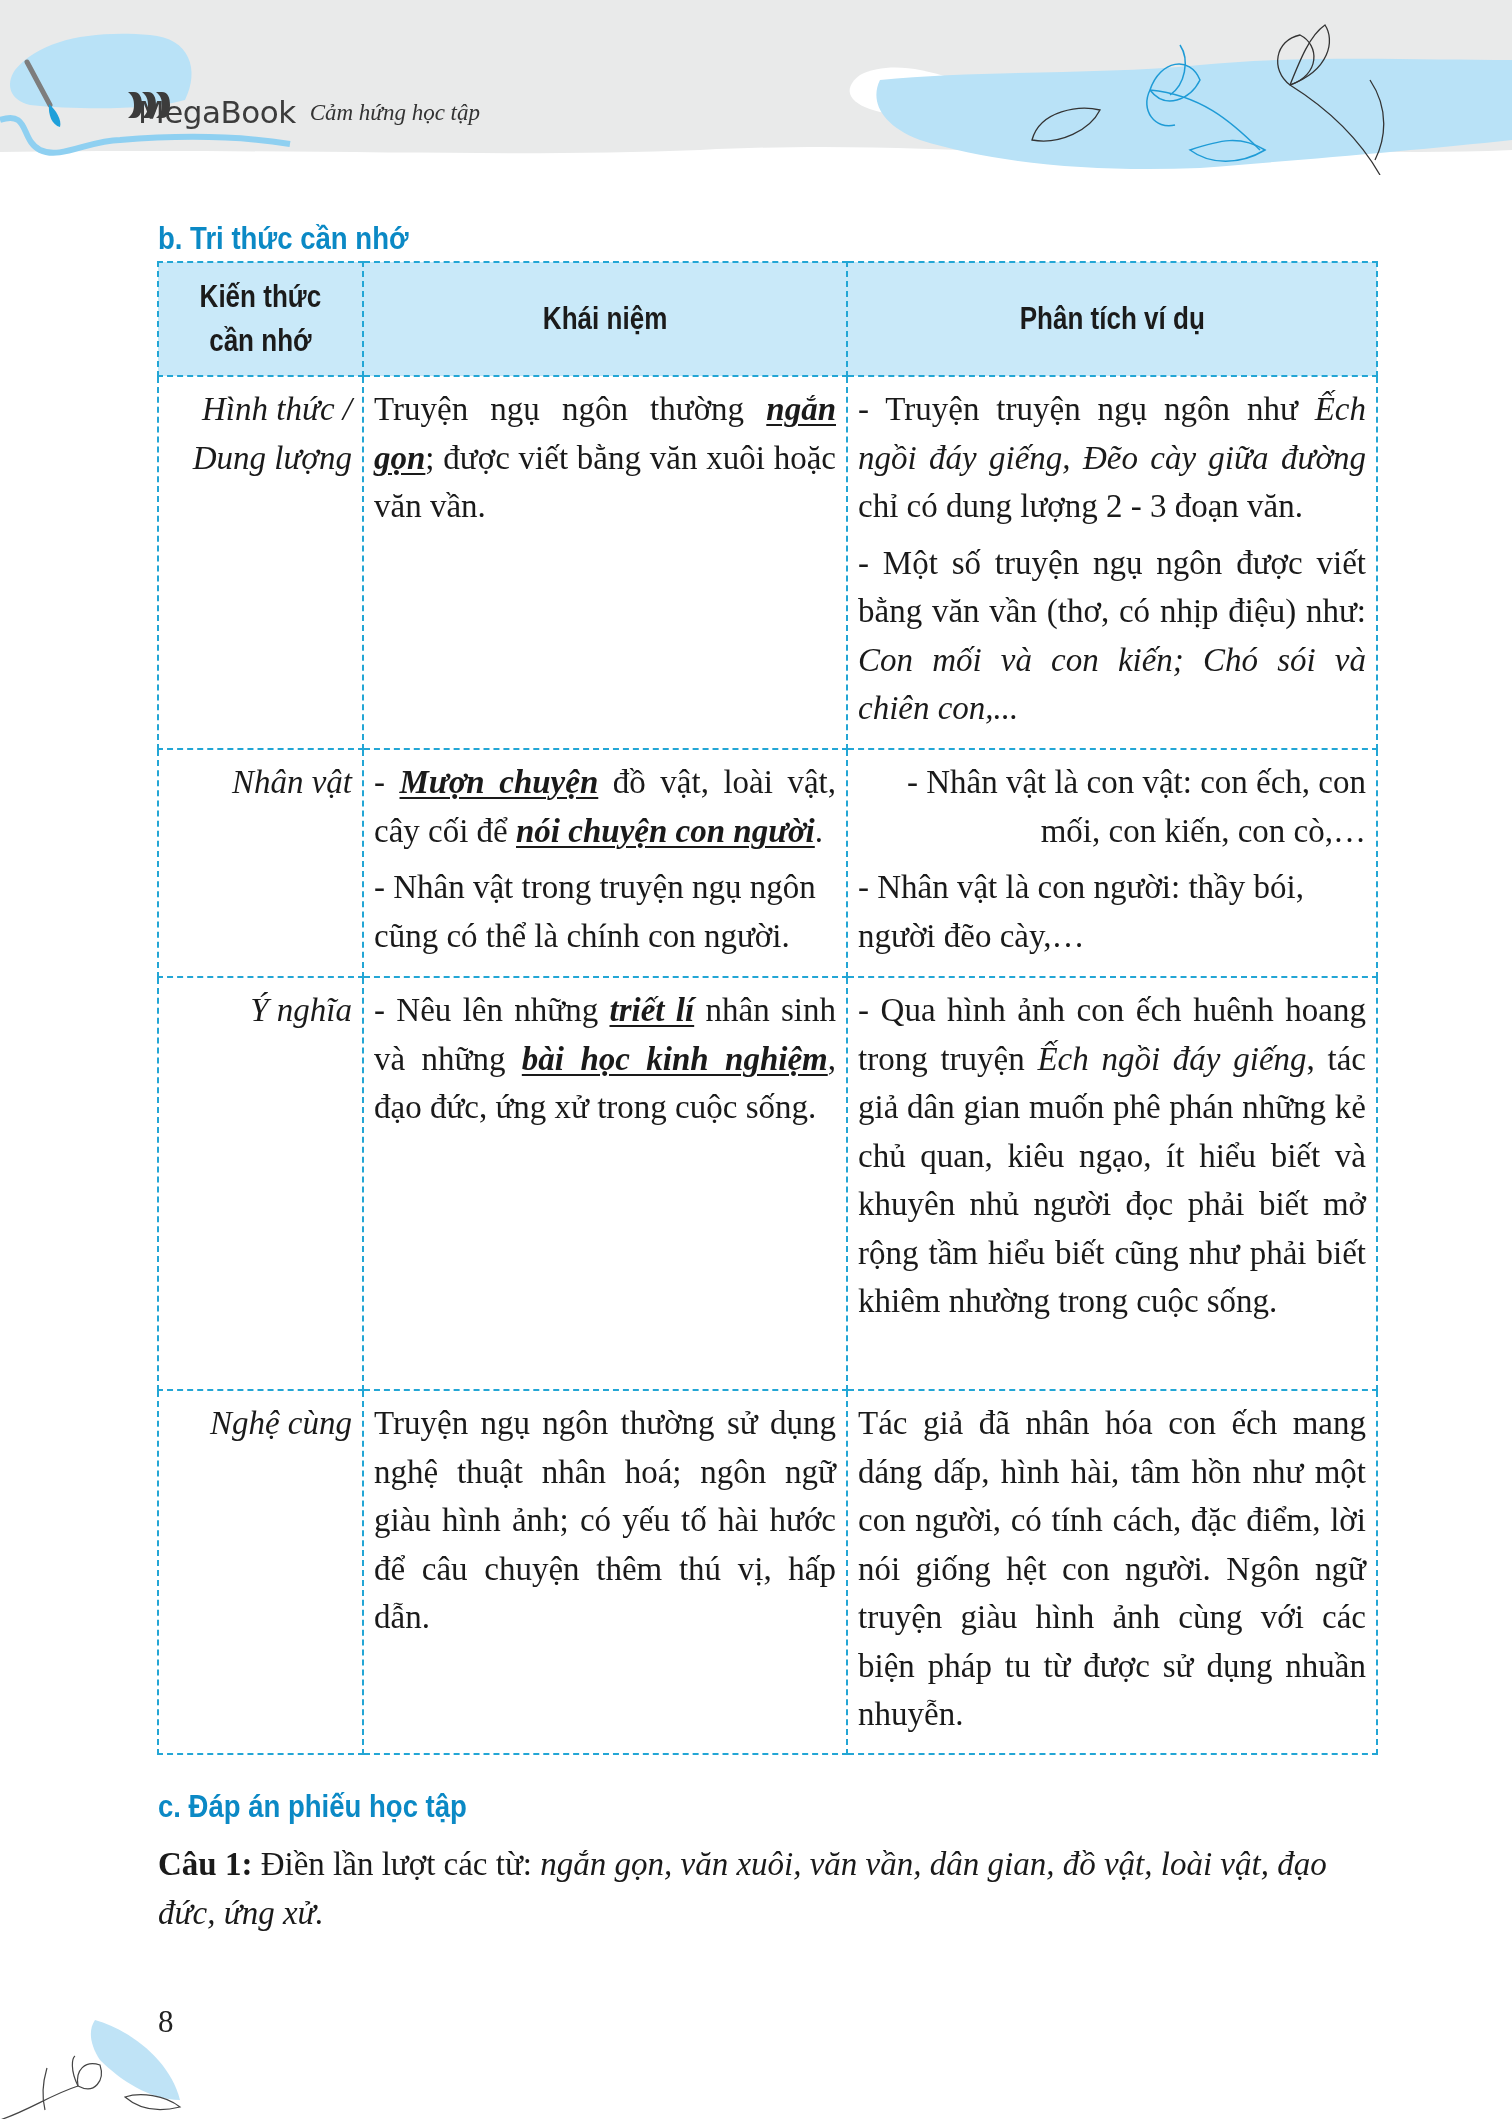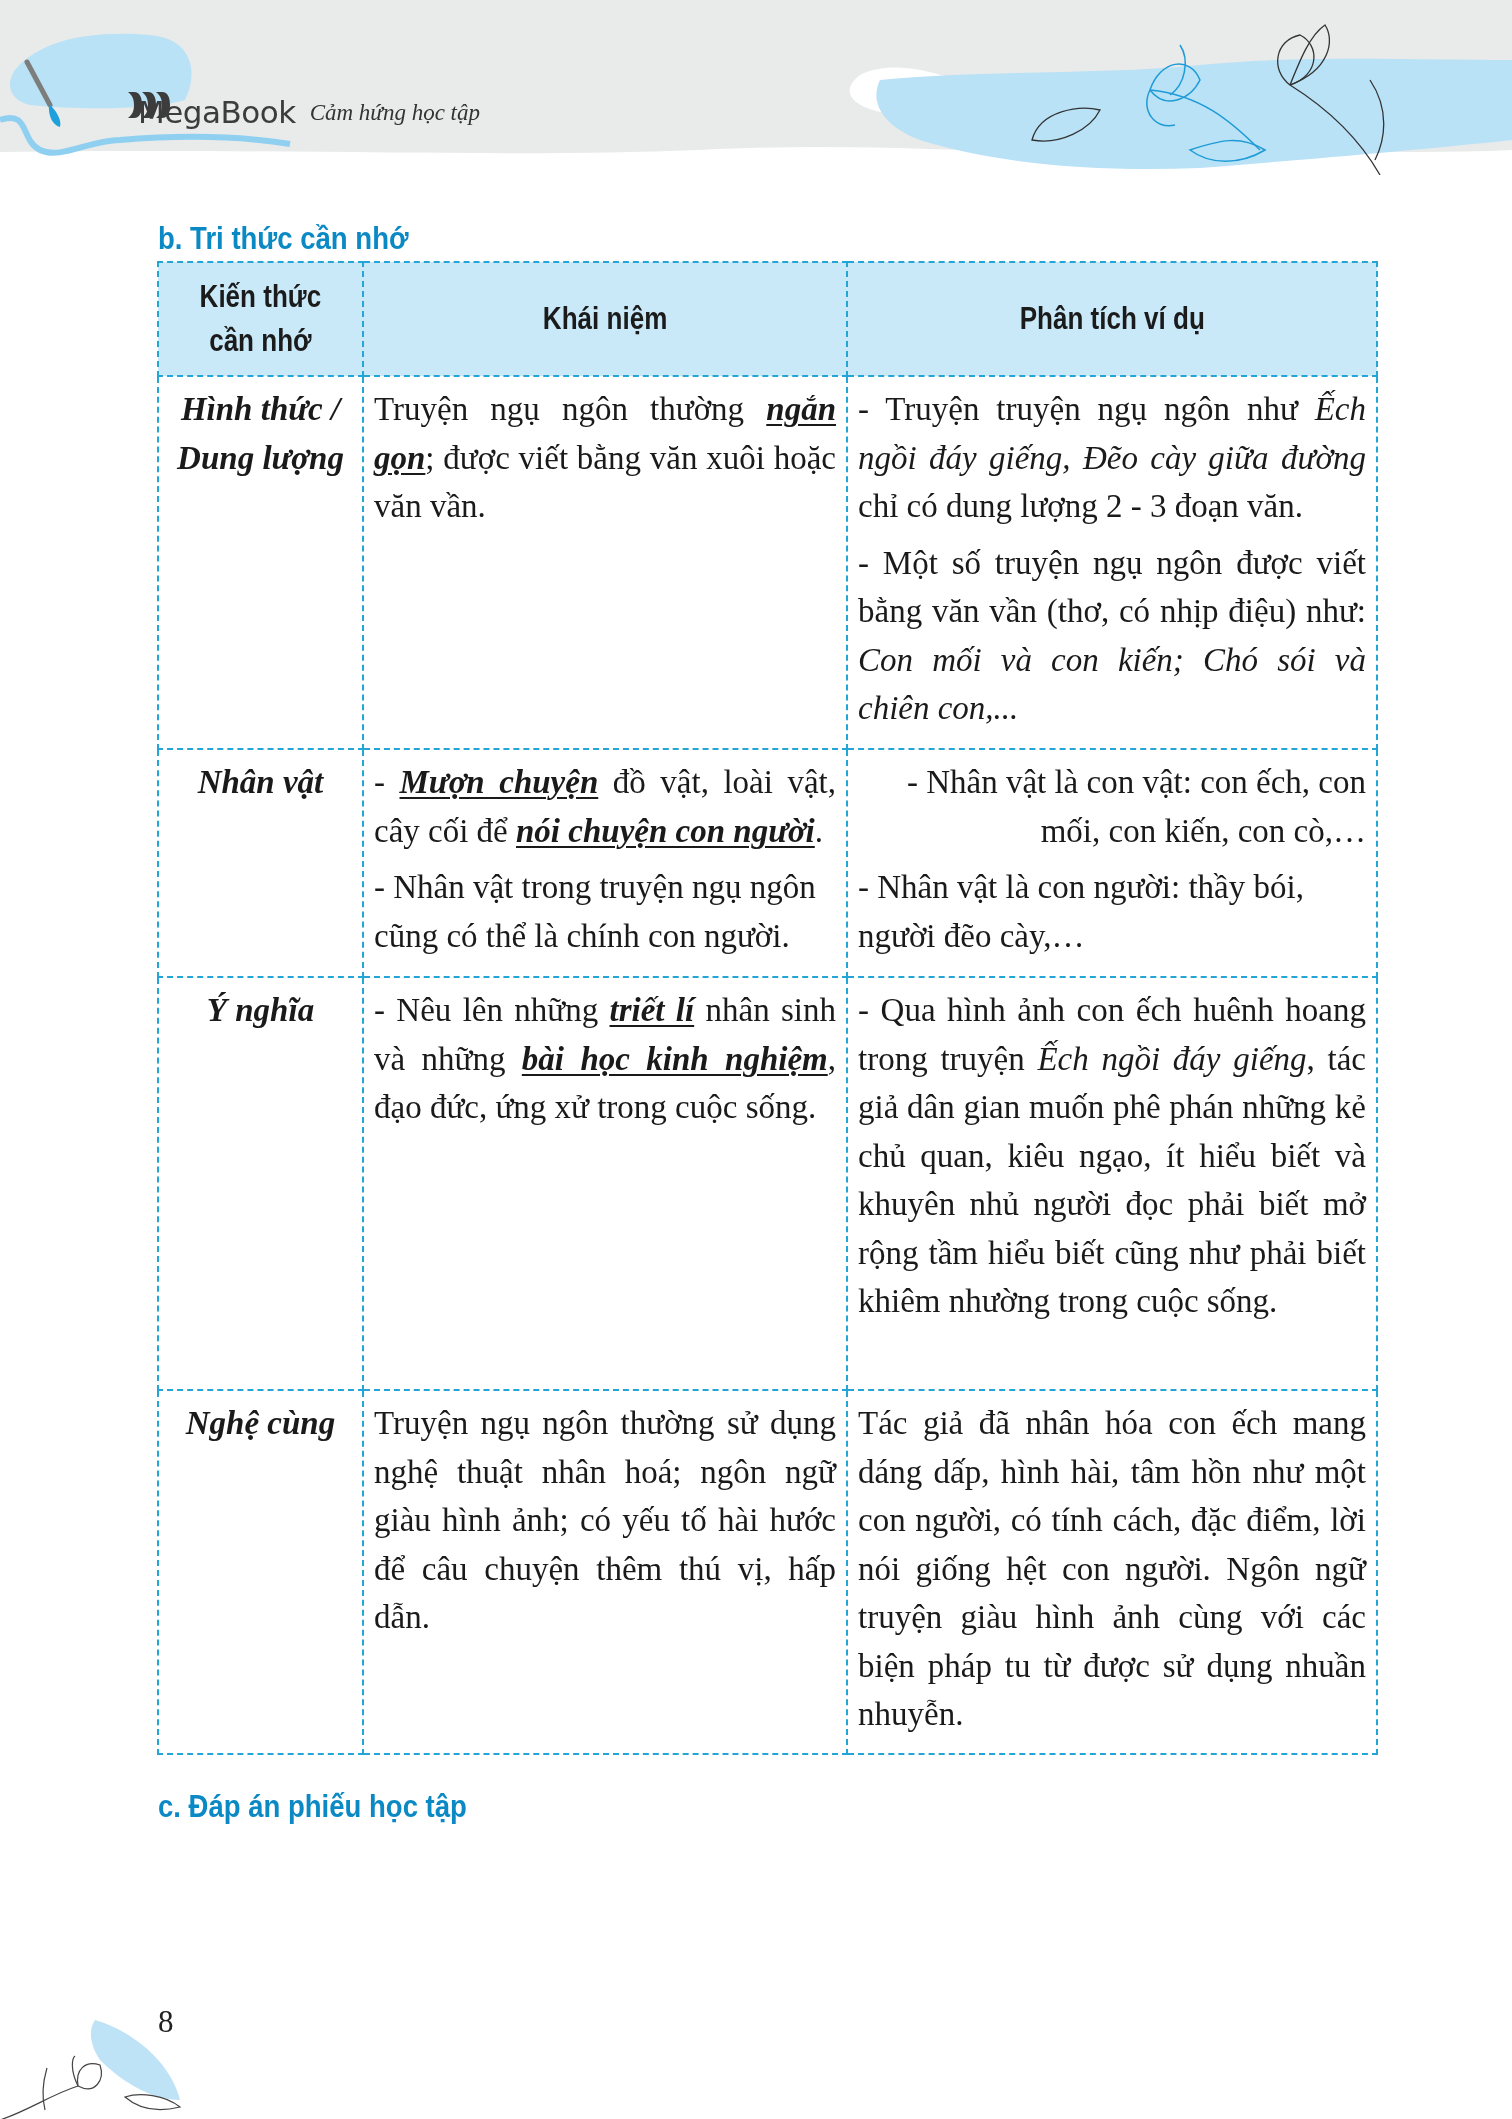--- a/index.html
+++ b/index.html
@@ -54,21 +54,21 @@
     font-weight: bold; font-size: 31px; color: #1b1b1b; line-height: 44px;
     text-align: center;
   }
   .kt-table th .hcond { display: inline-block; transform: scaleX(0.84); }
   .kt-table td {
     font-size: 33px; line-height: 48.5px;
     padding: 8px 10px 10px 10px;
     text-align: justify;
   }
   .kt-table td.topic {
-    font-weight: bold; font-style: italic; text-align: center; padding-left: 10px;
+    font-weight: normal; font-style: italic; text-align: right; padding-left: 10px;
   }
   .cell-para { margin: 0; }
   .cell-para + .cell-para { margin-top: 8px; }
   .em { font-style: italic; }
   .key {
     font-weight: bold; font-style: italic; text-decoration: underline;
     text-decoration-thickness: 2px; text-underline-offset: 4px;
   }
   .row1 td { height: 353px; }
   .row2 td { height: 208px; }
@@ -205,20 +205,23 @@
       <td>
         <p class="cell-para"><span>Tác giả đã nhân hóa con ếch mang dáng dấp, hình hài, tâm hồn như một con người, có tính cách, đặc điểm, lời nói giống hệt con người. Ngôn ngữ truyện giàu hình ảnh cùng với các biện pháp tu từ được sử dụng nhuần nhuyễn.</span></p>
       </td>
     </tr>
   </tbody>
 </table>
 
 <h2 class="section-heading" style="top:1790px;">c. Đáp án phiếu học tập</h2>
 
 <div class="answers">
+  <p class="answer-line">
+    <span class="answer-label">Câu 1:</span><span> Điền lần lượt các từ: </span><span class="em">ngắn gọn, văn xuôi, văn vần, dân gian, đồ vật, loài vật, đạo đức, ứng xử.</span>
+  </p>
 </div>
 
 <svg class="footer-deco" width="200" height="120" viewBox="0 0 200 120">
   <path d="M95 20 C130 30 170 60 180 100 C150 100 120 80 100 60 C90 45 88 30 95 20 Z" fill="#bfe3f6"></path>
   <g fill="none" stroke="#444" stroke-width="1.2">
     <path d="M0 120 C30 110 50 95 78 86"></path>
     <path d="M78 86 C75 70 85 60 100 65 C105 80 95 95 78 86 Z"></path>
     <path d="M78 86 C70 70 72 58 75 56"></path>
     <path d="M45 110 C40 90 45 75 47 68"></path>
     <path d="M125 97 C140 92 165 95 180 107 C160 112 140 110 125 97 Z"></path>

